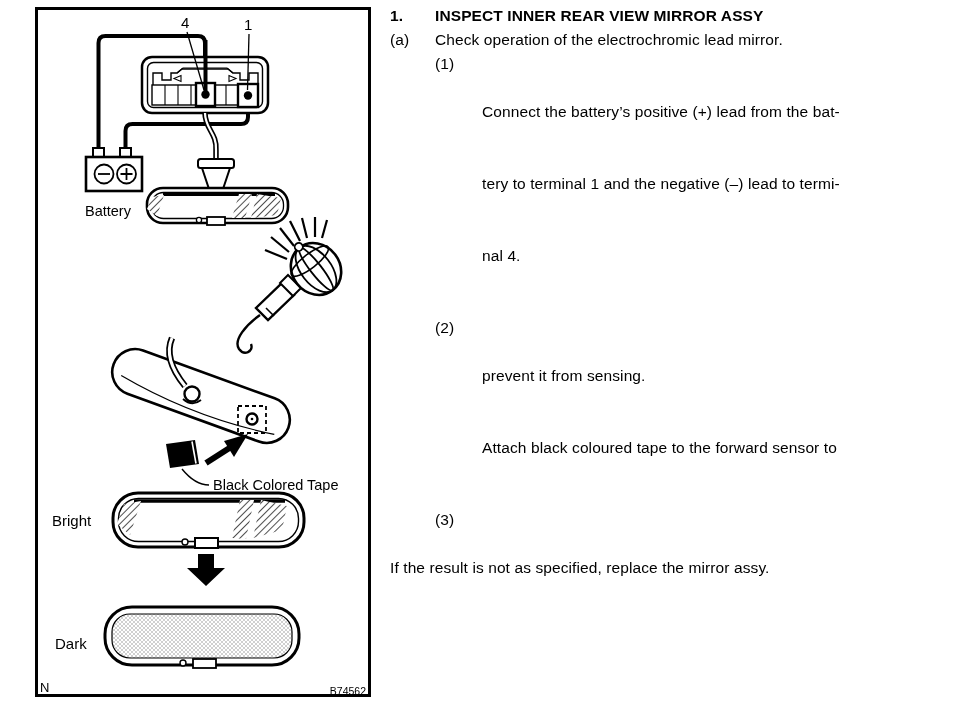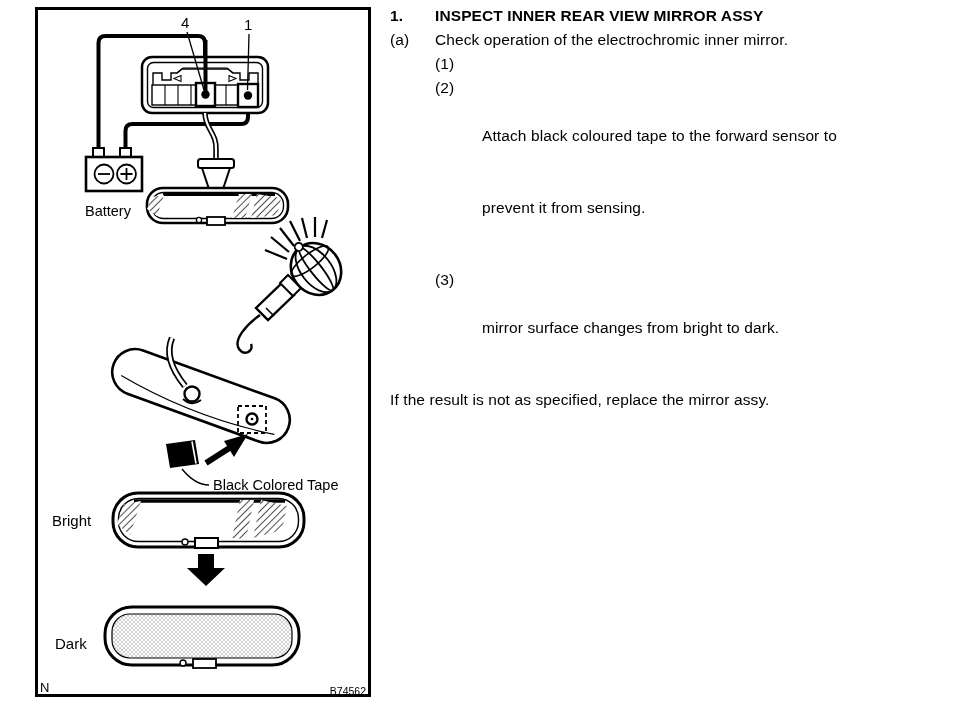--- a/index.html
+++ b/index.html
@@ -167,36 +167,40 @@
 
 <div class="instructions">
 
   <div class="line">
     <span class="n1 bold">1.</span>
     <span class="b1 bold">INSPECT INNER REAR VIEW MIRROR ASSY</span>
   </div>
 
   <div class="line">
     <span class="n1">(a)</span>
-    <span class="b1">Check operation of the electrochromic inner mirror.</span>
+    <span class="b1">Check operation of the electrochromic lead mirror.</span>
   </div>
 
   <div class="line sub">
     <span class="n2">(1)</span>
+    <div class="b2">
+      <div>Connect the battery’s positive (+) lead from the bat-</div>
+      <div>tery to terminal 1 and the negative (–) lead to termi-</div>
+      <div>nal 4.</div>
+    </div>
   </div>
 
   <div class="line sub">
     <span class="n2">(2)</span>
     <div class="b2">
+      <div>prevent it from sensing.</div>
       <div>Attach black coloured tape to the forward sensor to</div>
-      <div>prevent it from sensing.</div>
     </div>
   </div>
 
   <div class="line sub">
     <span class="n2">(3)</span>
     <div class="b2">
-      <div>mirror surface changes from bright to dark.</div>
     </div>
   </div>
 
   <div>If the result is not as specified, replace the mirror assy.</div>
 </div>
 
 </body></html>

